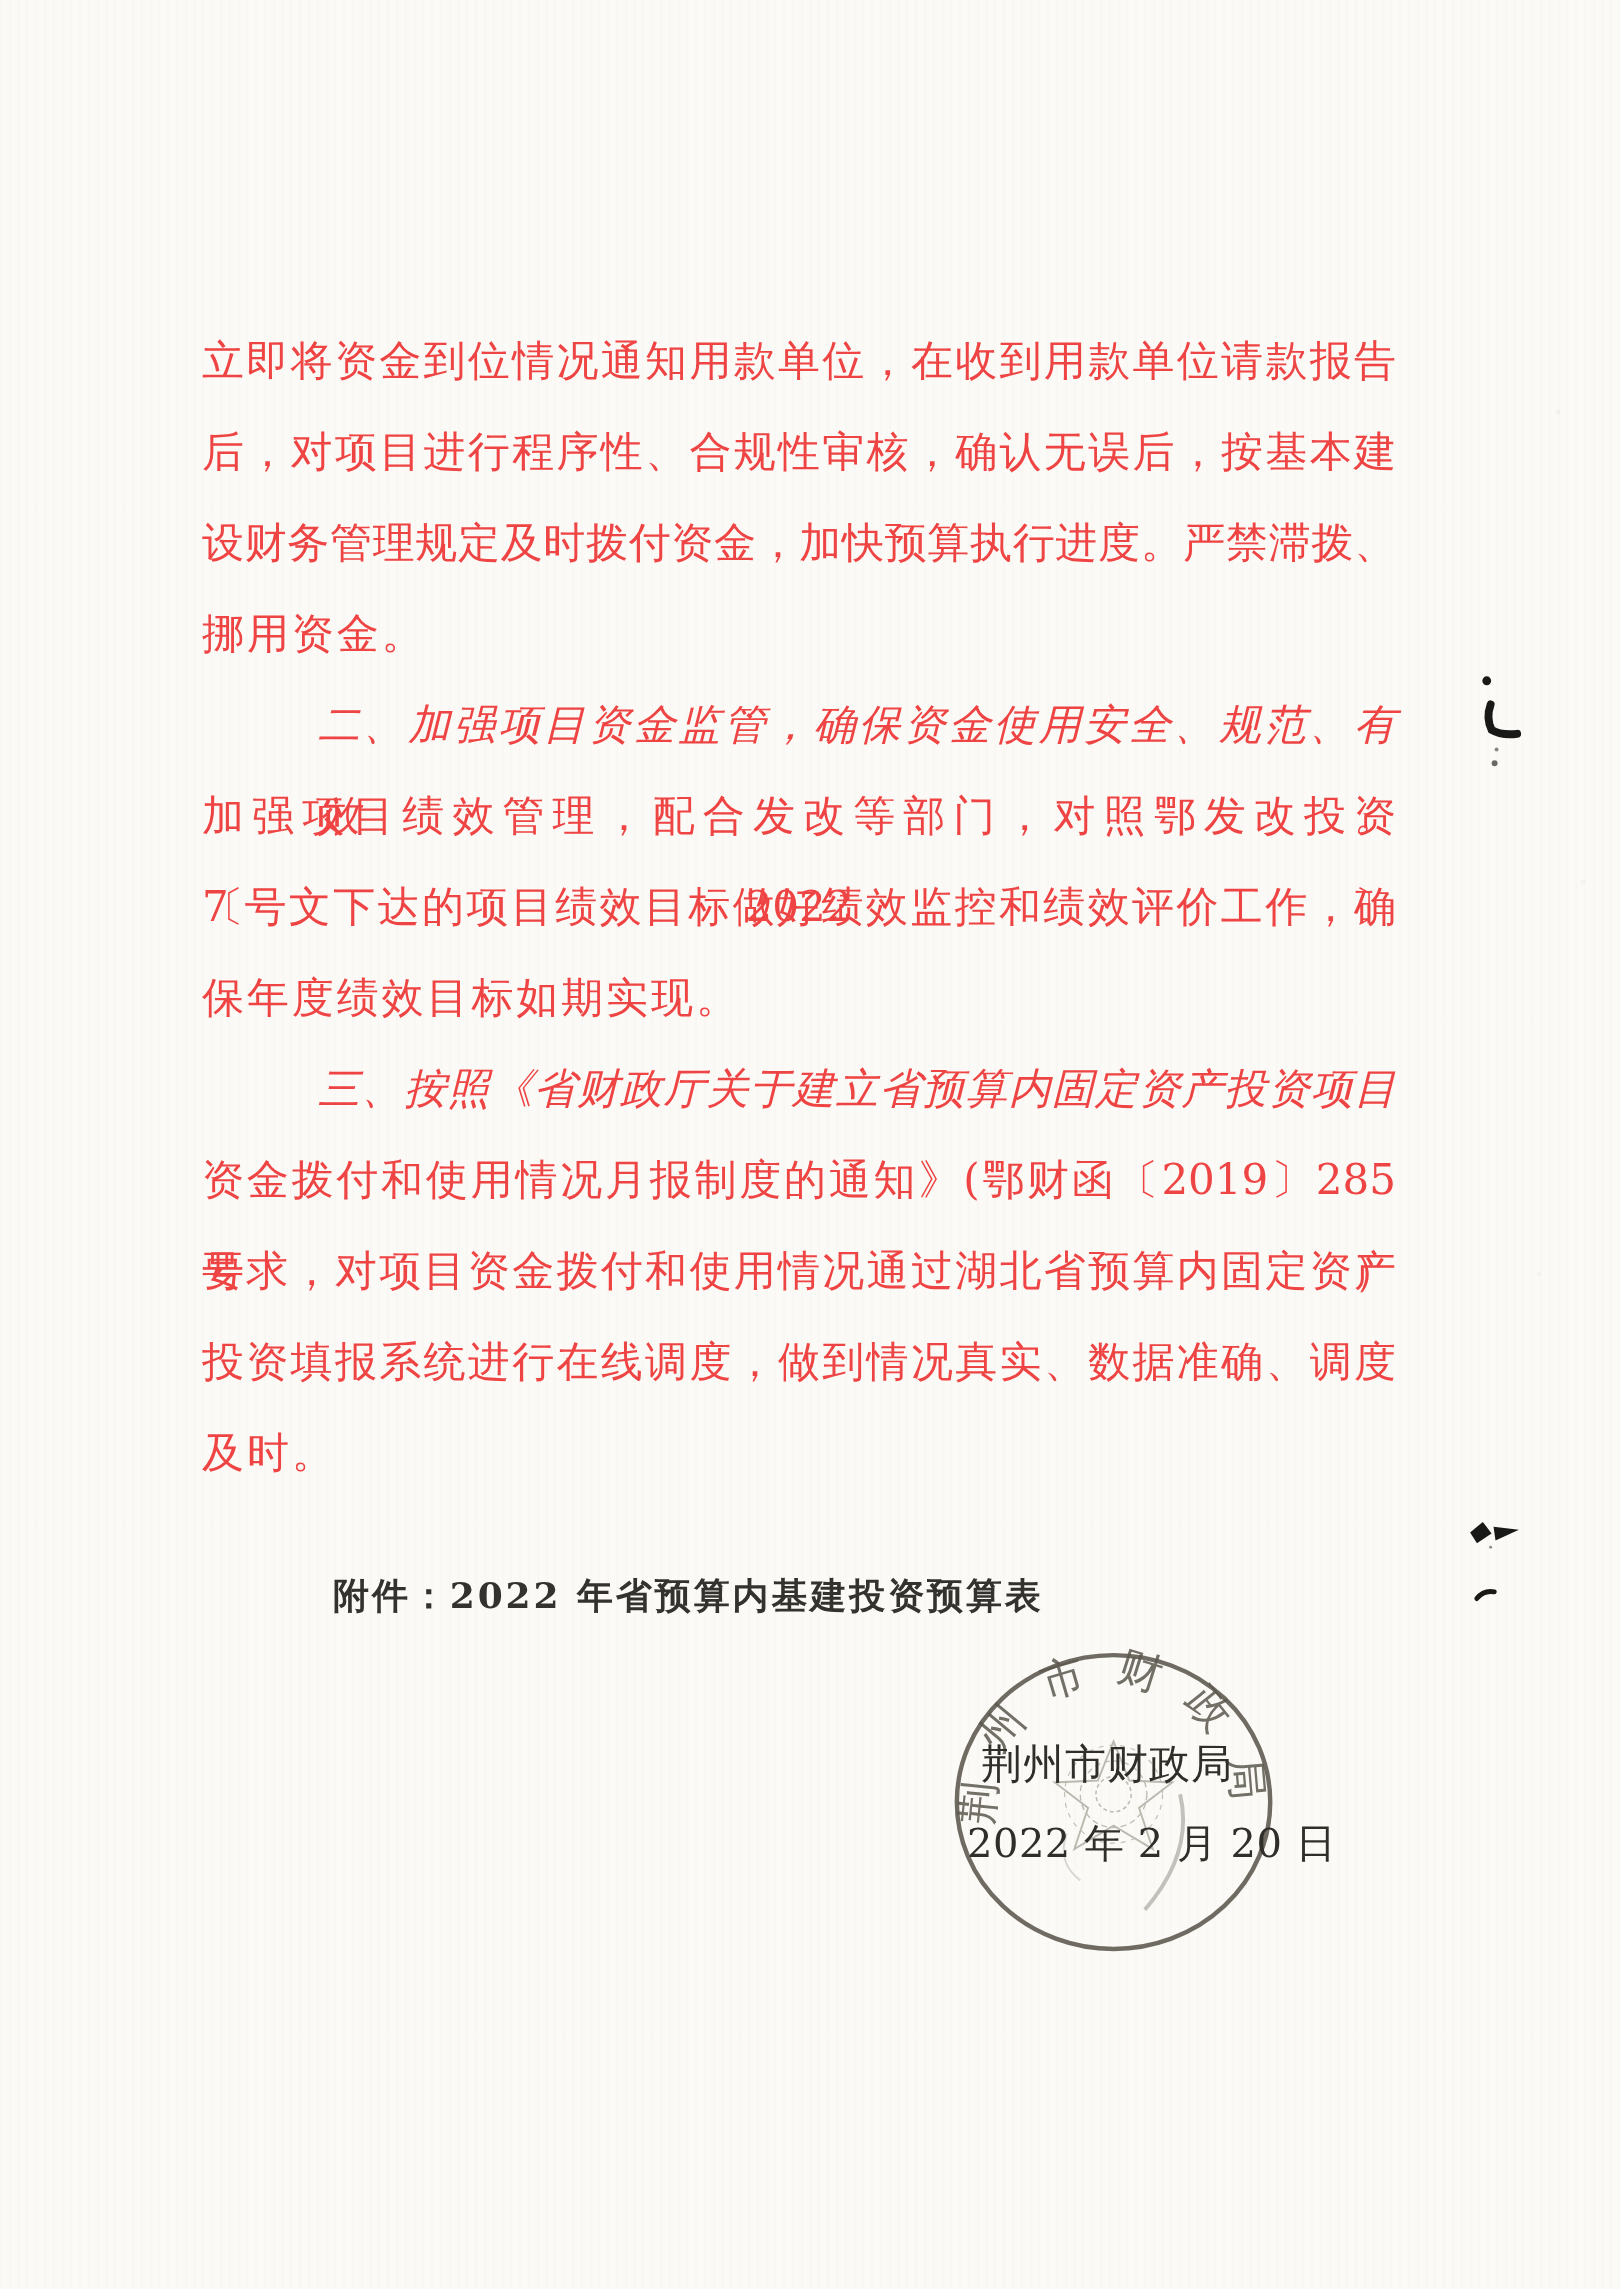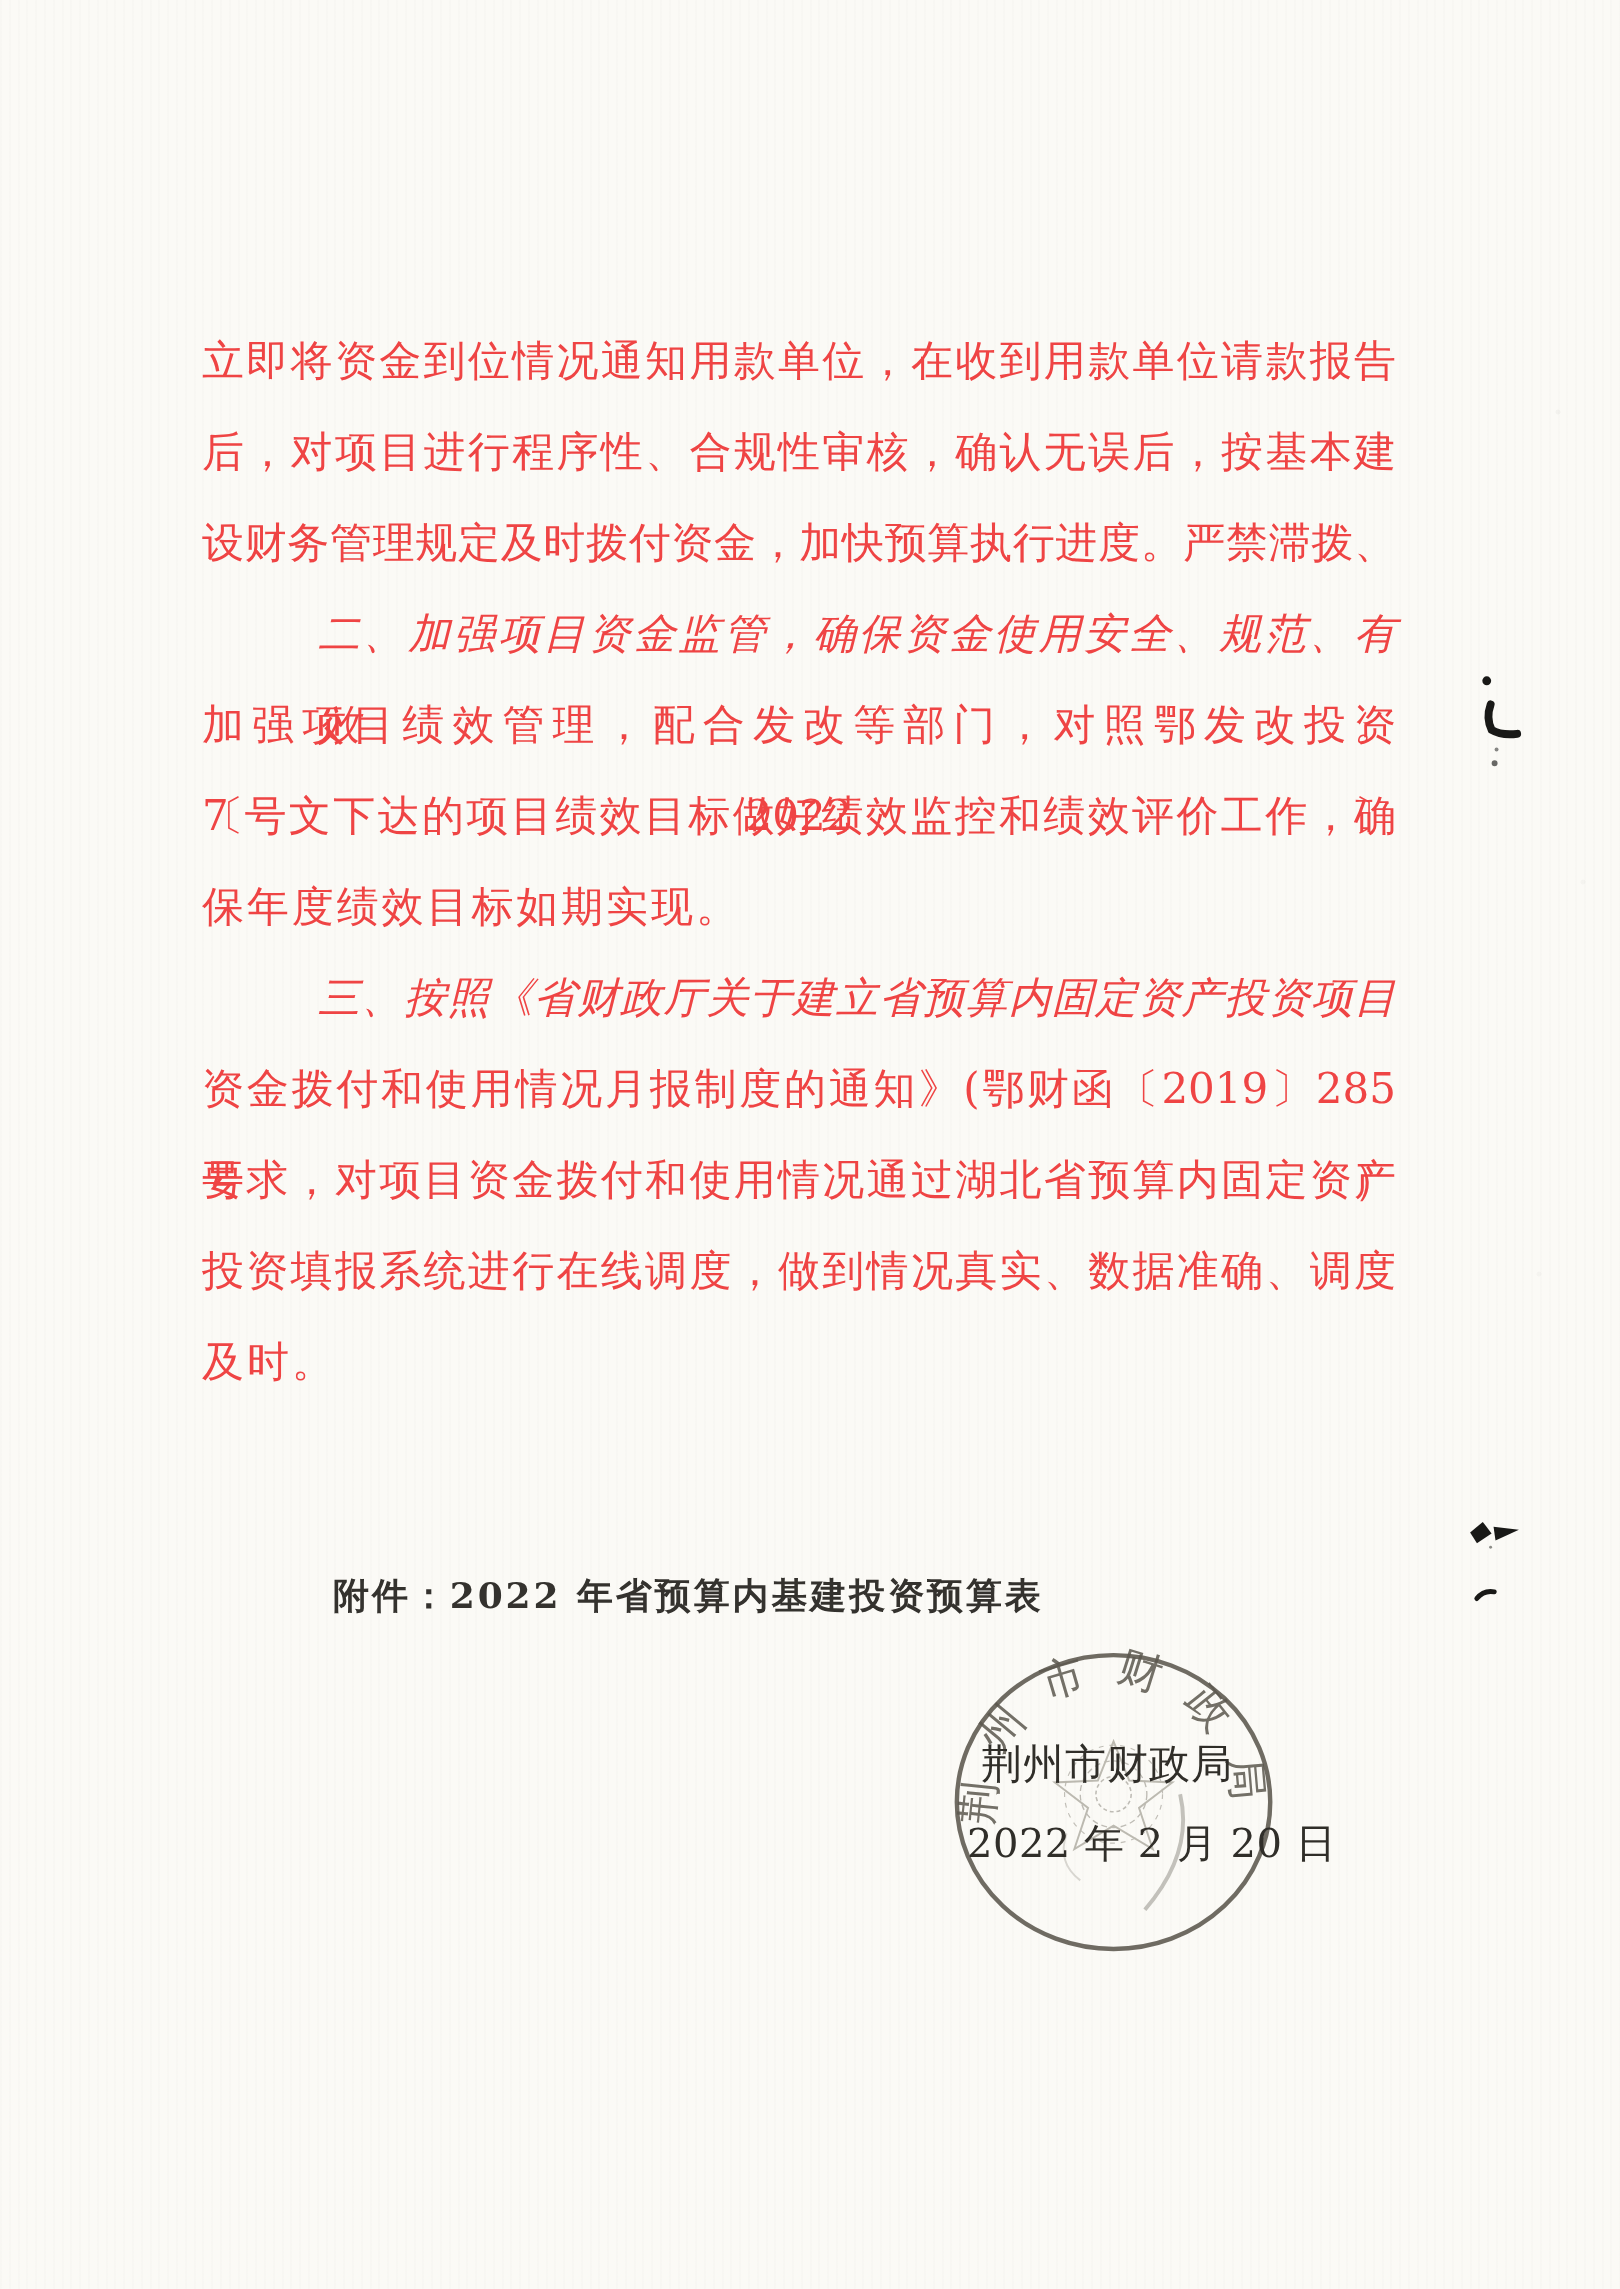--- a/index.html
+++ b/index.html
@@ -46,20 +46,21 @@
 </style>
 </head>
 <body>
 
 <div class="page">
 
   <div class="body-text">
       <div class="line fill">立即将资金到位情况通知用款单位，在收到用款单位请款报告</div>
       <div class="line fill">后，对项目进行程序性、合规性审核，确认无误后，按基本建</div>
       <div class="line fill">设财务管理规定及时拨付资金，加快预算执行进度。严禁滞拨、</div>
+      <div class="line">挪用资金。</div>
       <div class="line indent fill">二、加强项目资金监管，确保资金使用安全、规范、有效。</div>
       <div class="line fill">加强项目绩效管理，配合发改等部门，对照鄂发改投资〔2022〕</div>
       <div class="line fill">7 号文下达的项目绩效目标做好绩效监控和绩效评价工作，确</div>
       <div class="line">保年度绩效目标如期实现。</div>
       <div class="line indent fill">三、按照《省财政厅关于建立省预算内固定资产投资项目</div>
       <div class="line fill">资金拨付和使用情况月报制度的通知》(鄂财函〔2019〕285 号）</div>
       <div class="line fill">要求，对项目资金拨付和使用情况通过湖北省预算内固定资产</div>
       <div class="line fill">投资填报系统进行在线调度，做到情况真实、数据准确、调度</div>
       <div class="line">及时。</div>
     </div>

